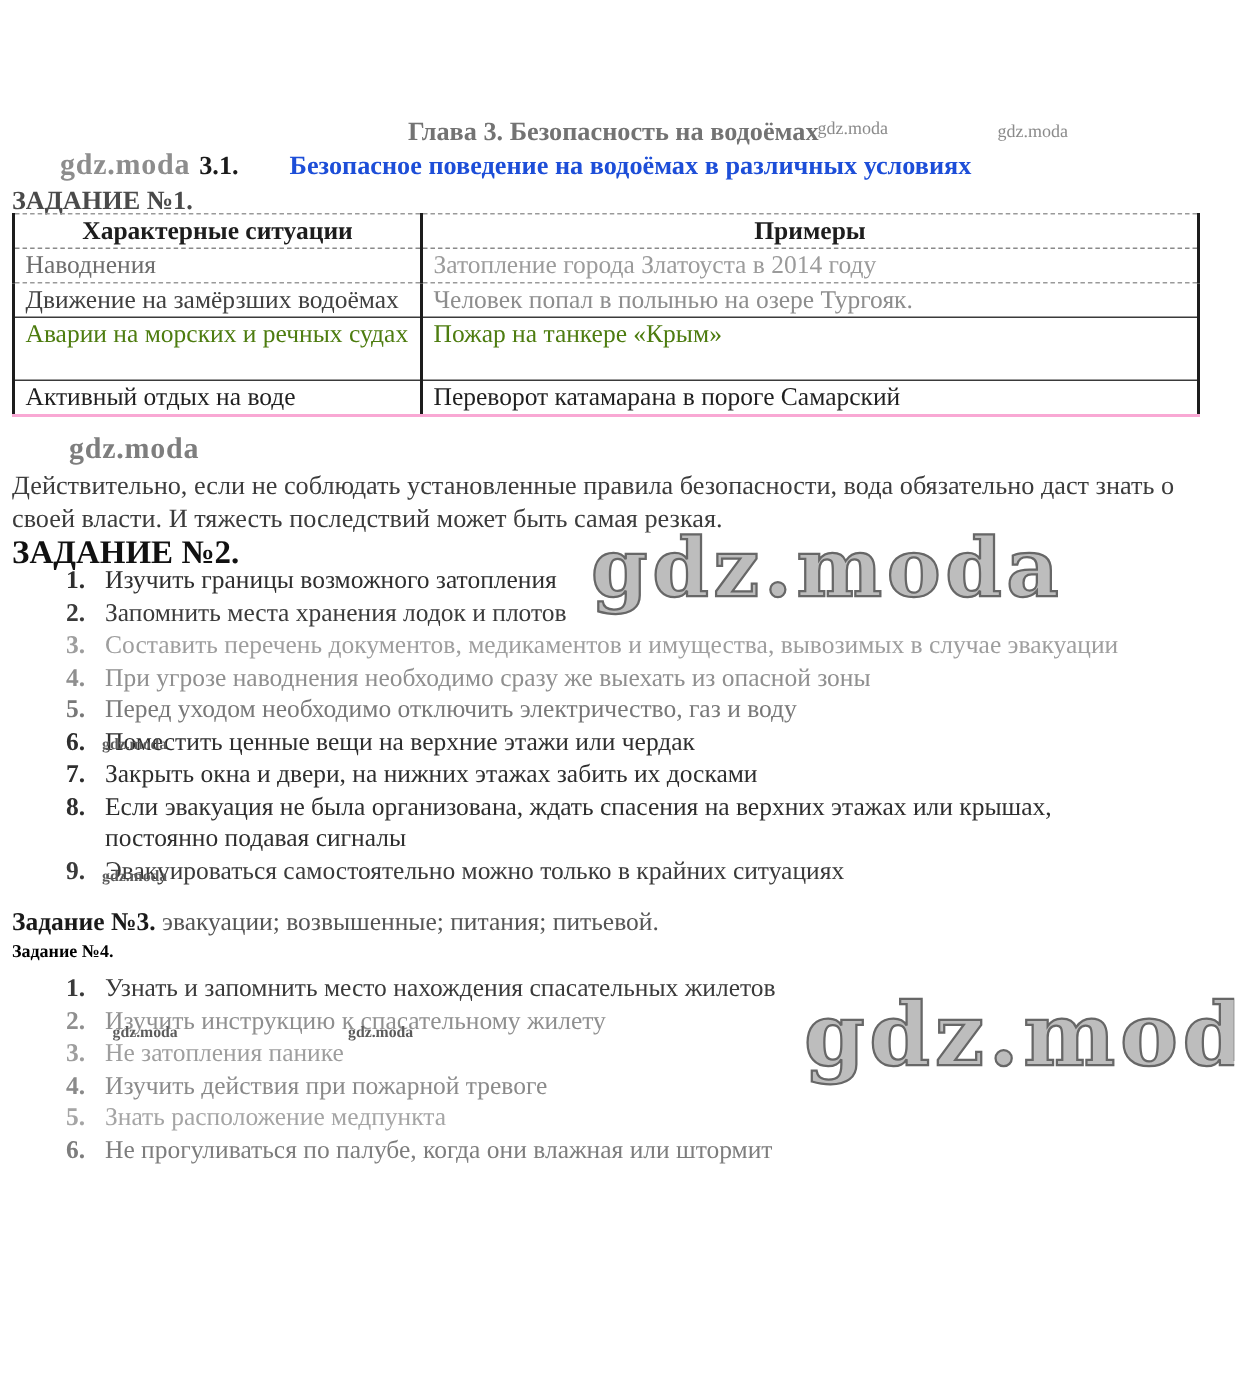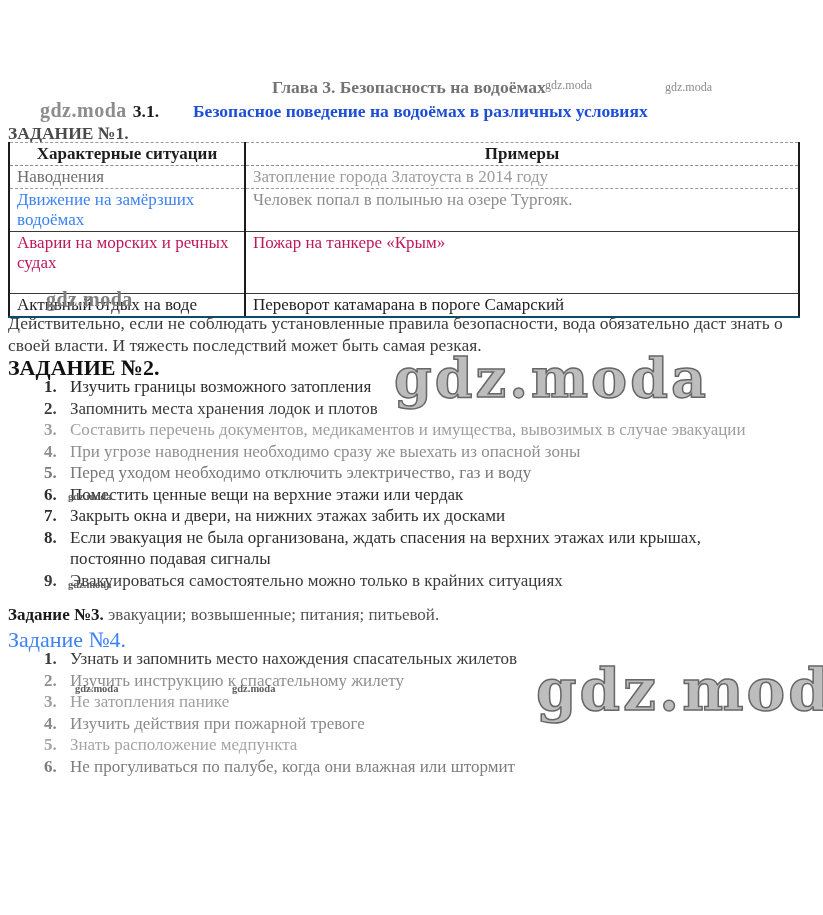--- a/index.html
+++ b/index.html
@@ -25,36 +25,36 @@
     border-left:2px solid #1c1c1c; border-right:2px solid #1c1c1c;
     line-height:20px; vertical-align:top;
   }
   table.sit-table th {
     border-top:1px dashed #9a9a9a; border-bottom:1px dashed #8a8a8a;
     font-weight:bold; text-align:center; padding:1px 4px; color:#1d1d1d; height:22px;
   }
   table.sit-table td { padding:1px 7px; }
   table.sit-table tr.sep-light td { border-bottom:1px dashed #9a9a9a; }
   table.sit-table tr.sep-dark  td { border-bottom:1px solid #3a3a3a; }
-  table.sit-table tr:last-child td { border-bottom:2px solid #0c4a6e; }
-  .col-sit { width:236px; }
+  table.sit-table tr:last-child td { border-bottom:2px solid #f9a8d4; }
+  .col-sit { width:272px; }
   tr.r1 td.c1 { color:#6d6d6d; } tr.r1 td.c2 { color:#9b9b9b; }
-  tr.r2 td.c1 { color:#3b82f6; } tr.r2 td.c2 { color:#8d8d8d;margin-left:45px; }
-  tr.r3 td { color:#be185d; padding-bottom:20px; }
+  tr.r2 td.c1 { color:#404040; } tr.r2 td.c2 { color:#8d8d8d;margin-left:45px; }
+  tr.r3 td { color:#4d7c0f; padding-bottom:20px; }
   tr.r4 td { color:#1f1f1f; }
 
   .wm-under-table { position:absolute; left:46px; top:288px; font-size:20px; font-weight:bold; color:#7e7e7e; letter-spacing:0.5px; }
 
   .intro-paragraph { position:absolute; left:8px; top:312px; width:806px; font-size:17.5px; line-height:22px; color:#3c3c3c; }
 
   .task2-heading { position:absolute; left:8px; top:355px; font-size:22px; font-weight:bold; color:#111;text-align:right; }
   .task3-line    { position:absolute; left:8px; top:605px; font-size:17px; }
   .task3-label   { font-weight:bold; color:#1a1a1a; }
   .task3-answer  { color:#555; }
-  .task4-heading { position:absolute; left:8px; top:627px; font-size:22px; font-weight:normal; color:#3b82f6; }
+  .task4-heading { position:absolute; left:8px; top:627px; font-size:12px; font-weight:bold; color:#000000; }
 
   ol.answer-list { position:absolute; left:8px; list-style:none; width:747px; }
   ol.answer-list li { position:relative; padding-left:62px; font-size:17px; line-height:21.5px; min-height:21.5px; }
   ol.answer-list li .num { position:absolute; left:36px; top:0; font-weight:bold; }
   #list-task2 { top:376px; }
   #list-task4 { top:648px; }
   .c1d{color:#2e2e2e;} .c2d{color:#3a3a3a;} .cf1{color:#9e9e9e;} .cf2{color:#8f8f8f;}
   .cf3{color:#787878;} .cf4{color:#8a8a8a;} .cf5{color:#a5a5a5;} .cf6{color:#7d7d7d;}
 
   .wm-big {

